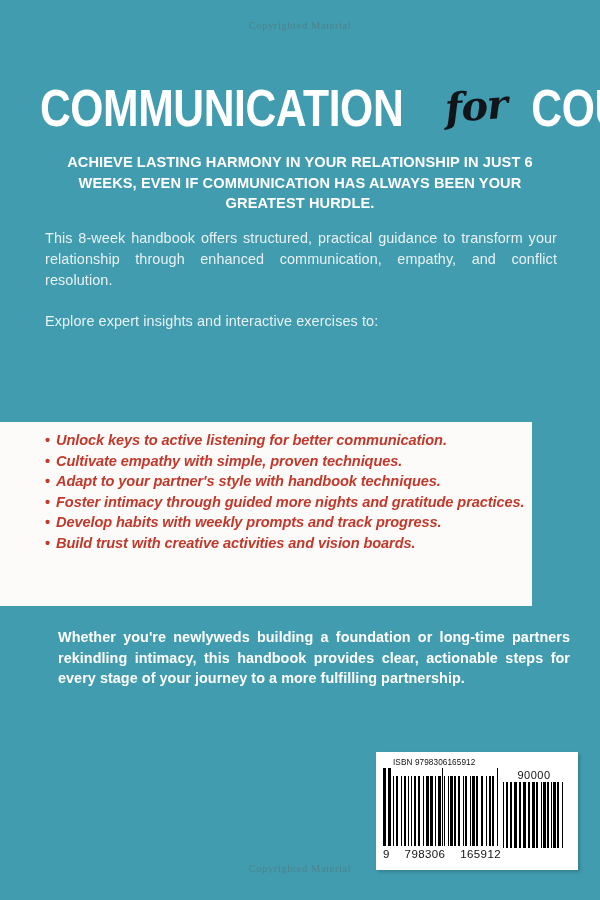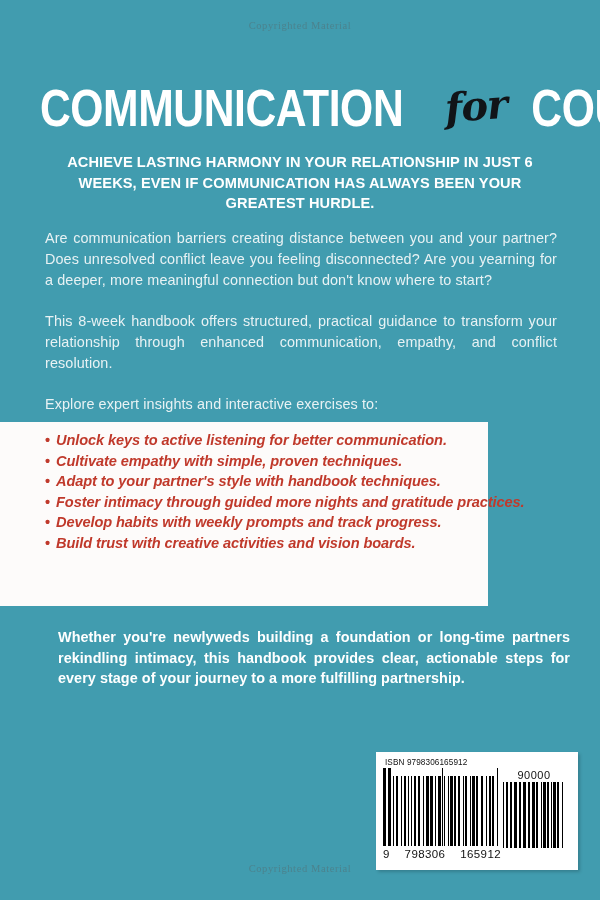--- a/index.html
+++ b/index.html
@@ -105,21 +105,21 @@
   .teal-body p.last {
     margin-bottom: 0;
     text-align: left;
   }
 
   
   .white-band {
     position: absolute;
     top: 422px;
     left: 0;
-    width: 488px;
+    width: 532px;
     height: 184px;
     background: #fdfbfa;
   }
   .bullets {
     position: absolute;
     top: 9px;
     left: 45px;
     width: 515px;
     margin: 0;
     padding: 0;
@@ -170,21 +170,21 @@
     background: #ffffff;
     box-shadow: 2px 2px 3px rgba(0,0,0,0.18);
     box-sizing: border-box;
     padding: 5px 7px 4px 7px;
   }
   .isbn-label {
     font-family: "Liberation Sans", sans-serif;
     font-size: 8.2px;
     color: #111;
     letter-spacing: 0.1px;
-    margin-left: 2px;
+    margin-left: 10px;
     height: 11px;
     line-height: 11px;
   }
   .barcode-row {
     display: flex;
     align-items: flex-start;
     height: 98px;
   }
   .ean-main { width: 118px; position: relative; }
   .ean-addon { width: 62px; margin-left: 2px; position: relative; }
@@ -224,21 +224,20 @@
 
   <div class="watermark top">Copyrighted Material</div>
 
   <div class="title-block">
     <span class="title-main">COMMUNICATION</span><span class="title-script">for</span><span class="title-main">COUPLES</span>
   </div>
 
   <div class="subtitle">ACHIEVE LASTING HARMONY IN YOUR RELATIONSHIP IN JUST 6 WEEKS, EVEN IF COMMUNICATION HAS ALWAYS BEEN YOUR GREATEST HURDLE.</div>
 
   <div class="teal-body">
-    <p>Are communication barriers creating distance between you and your partner? Does unresolved conflict leave you feeling disconnected? Are you yearning for a deeper, more meaningful connection but don't know where to start?</p>
     <p>This 8-week handbook offers structured, practical guidance to transform your relationship through enhanced communication, empathy, and conflict resolution.</p>
     <p class="last">Explore expert insights and interactive exercises to:</p>
   </div>
 
   <div class="white-band">
     <ul class="bullets">
         <li><span class="dot">•</span><span>Unlock keys to active listening for better communication.</span></li>
         <li><span class="dot">•</span><span>Cultivate empathy with simple, proven techniques.</span></li>
         <li><span class="dot">•</span><span>Adapt to your partner's style with handbook techniques.</span></li>
         <li><span class="dot">•</span><span>Foster intimacy through guided more nights and gratitude practices.</span></li>

